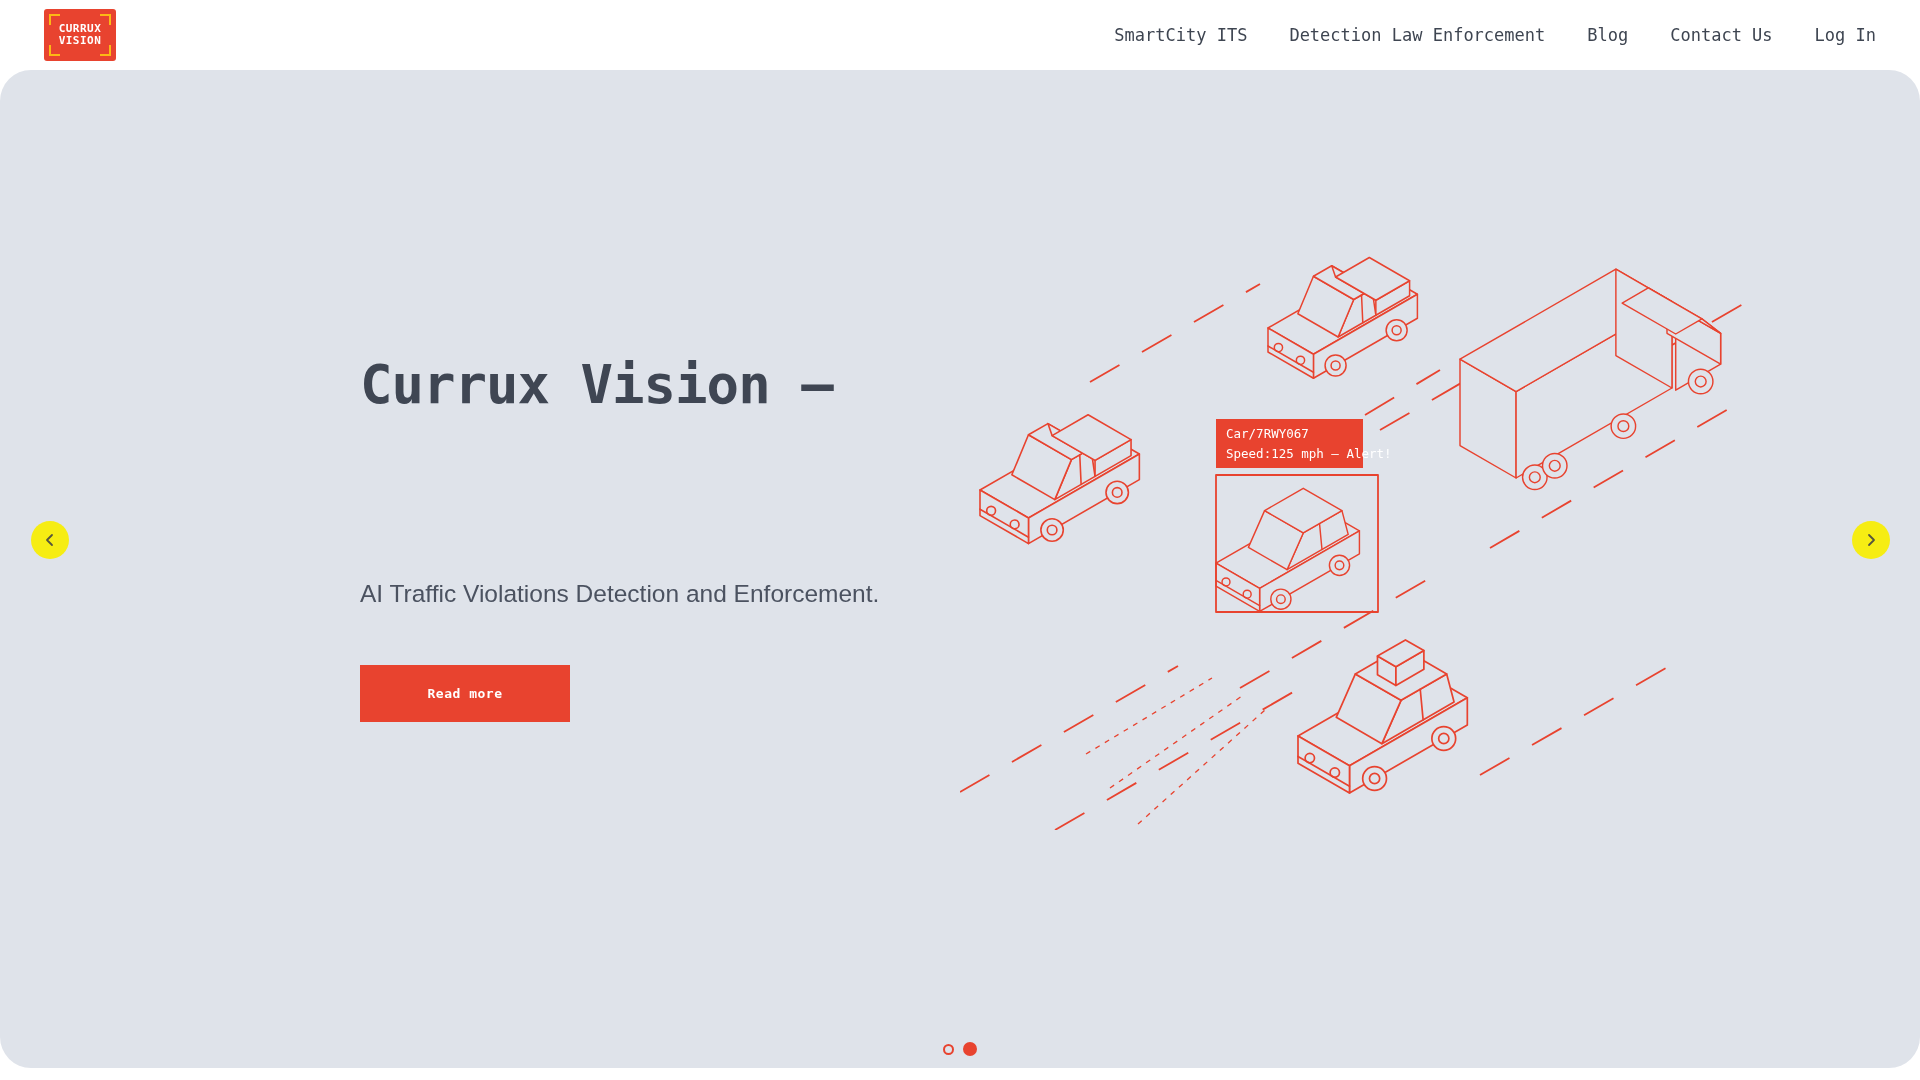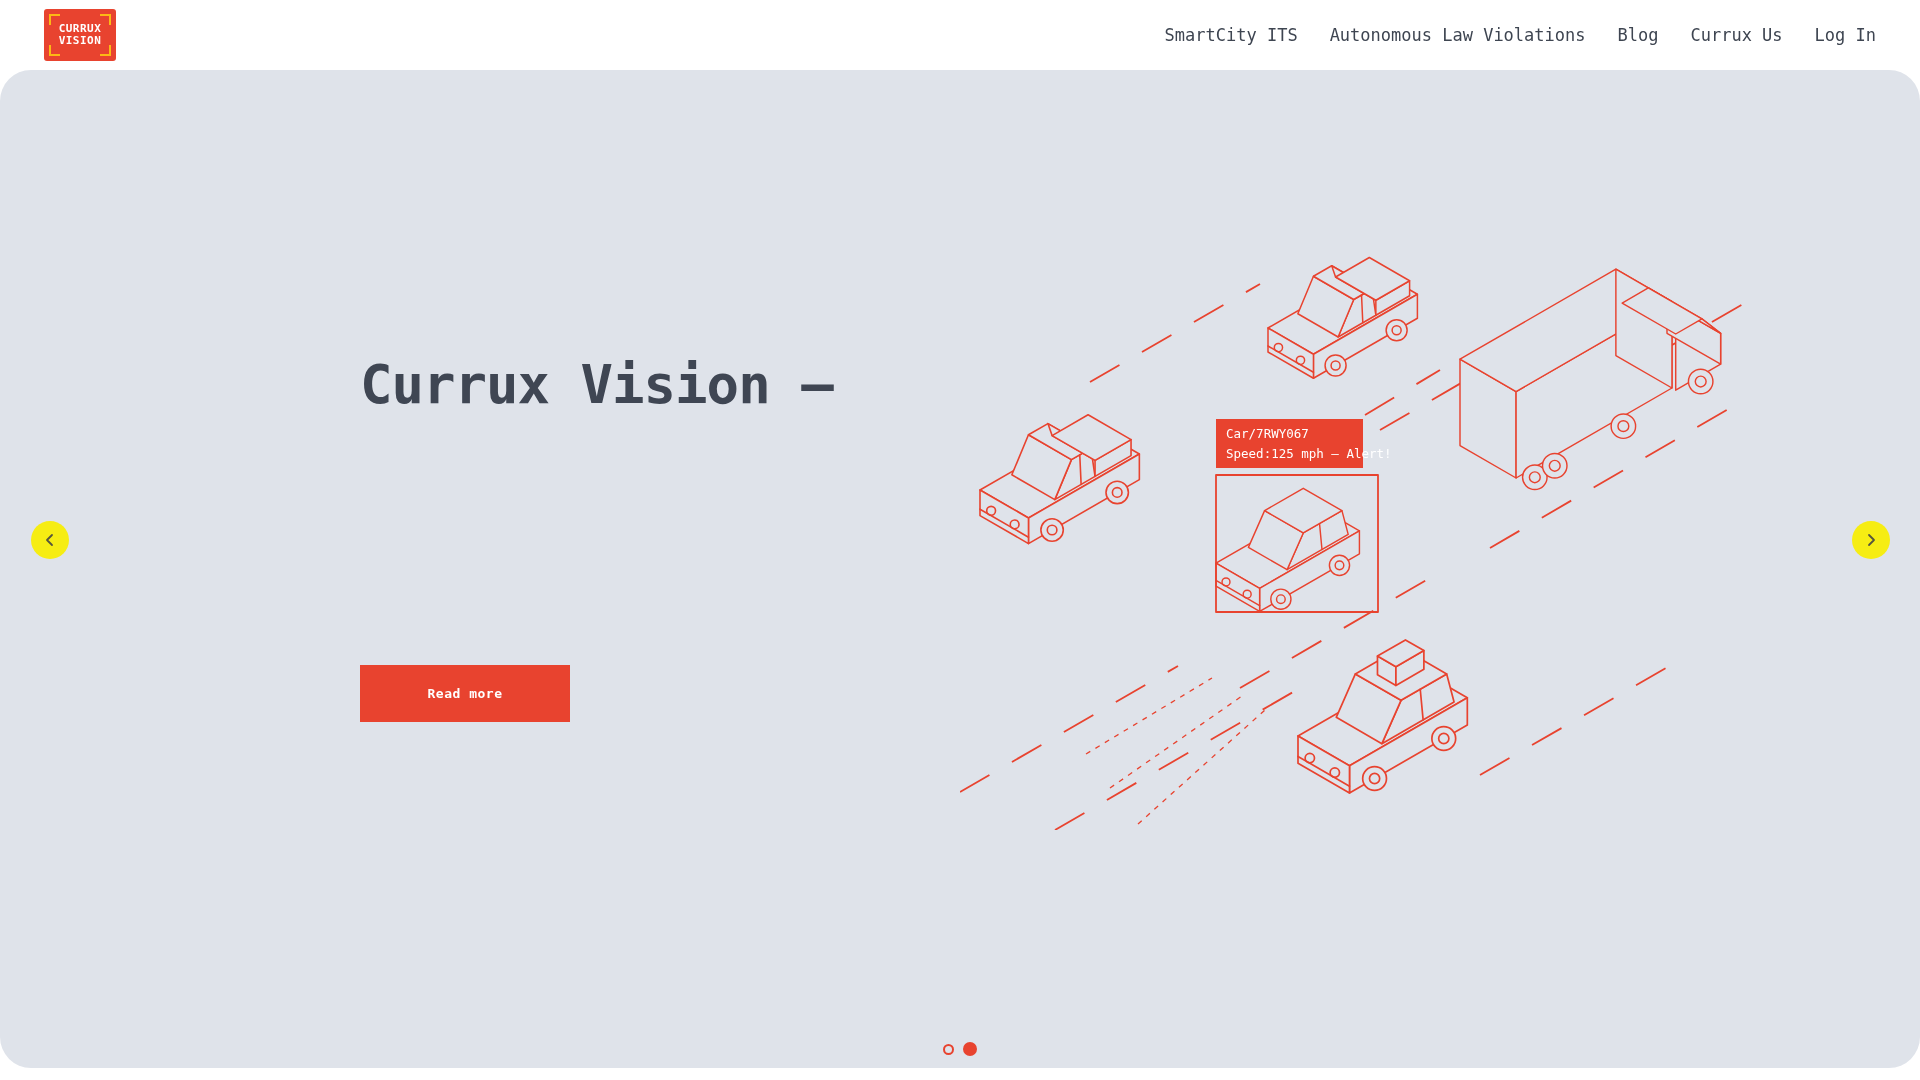--- a/index.html
+++ b/index.html
@@ -10,21 +10,21 @@
   
   .navbar { position:absolute; left:0; top:0; width:1920px; height:70px; background:#ffffff; z-index:5; }
   .logo { position:absolute; left:44px; top:9px; width:72px; height:52px; background:#e8432f;
           border-radius:3px; display:flex; align-items:center; justify-content:center; cursor:pointer; }
   .logo-text { color:#ffffff; font-size:11px; font-weight:bold; line-height:12px; letter-spacing:0.5px; text-align:center; }
   .corner { position:absolute; width:11px; height:11px; border:0 solid #fcb915; }
   .c-tl { left:5px;  top:5px;    border-left-width:2.5px; border-top-width:2.5px; }
   .c-tr { right:5px; top:5px;    border-right-width:2.5px; border-top-width:2.5px; }
   .c-bl { left:5px;  bottom:5px; border-left-width:2.5px; border-bottom-width:2.5px; }
   .c-br { right:5px; bottom:5px; border-right-width:2.5px; border-bottom-width:2.5px; }
-  .nav-links { position:absolute; right:44px; top:0; height:70px; display:flex; align-items:center; gap:32px; }
+  .nav-links { position:absolute; right:44px; top:0; height:70px; display:flex; align-items:center; gap:42px; }
   .nav-link { font-size:17px; color:#3e4551; text-decoration:none; cursor:pointer; white-space:nowrap; }
 
   
   .hero { position:absolute; left:0; top:70px; width:1920px; height:998px; background:#dfe3ea;border-radius:31px; }
   .hero-title { position:absolute; left:360px; top:282px; font-size:54px; font-weight:bold;
                 color:#3f4653; line-height:66px; letter-spacing:-1px; }
   .hero-subtitle { position:absolute; left:360px; top:510px; font-family:"Liberation Sans", sans-serif;
                    font-size:24.5px; color:#4b5260; }
   .cta-button { position:absolute; left:360px; top:595px; width:210px; height:57px; background:#e8432f;
                 border:none; color:#ffffff; font-family:"DejaVu Sans Mono", monospace; font-size:13px;
@@ -56,34 +56,35 @@
   <header class="navbar">
     <div class="logo">
       <span class="corner c-tl"></span>
       <span class="corner c-tr"></span>
       <span class="corner c-bl"></span>
       <span class="corner c-br"></span>
       <span class="logo-text"><span>CURRUX</span><br><span>VISION</span></span>
     </div>
     <nav class="nav-links">
       <a class="nav-link">SmartCity ITS</a>
-      <a class="nav-link">Autonomous Law Violations</a>
+      <a class="nav-link">Detection Law Enforcement</a>
       <a class="nav-link">Blog</a>
-      <a class="nav-link">Currux Us</a>
+      <a class="nav-link">Contact Us</a>
       <a class="nav-link">Log In</a>
     </nav>
   </header>
 
   <section class="hero">
 
     <h1 class="hero-title">
       <span>Currux Vision —</span><br>
       <br>
     </h1>
 
+    <p class="hero-subtitle">AI Traffic Violations Detection and Enforcement.</p>
 
     <button class="cta-button">Read more</button>
 
     <svg class="illustration" viewBox="0 0 800 600" xmlns="http://www.w3.org/2000/svg">
       <defs>
 
         <g id="sedan" class="ill-stroke">
           <circle cx="20" cy="-16" r="13" class="f"></circle>
             <circle cx="20" cy="-16" r="5.5" class="f"></circle>
           <path class="f" d="M0,-40 L60.6,-5 L199.2,-85 L138.6,-120 Z"></path>

